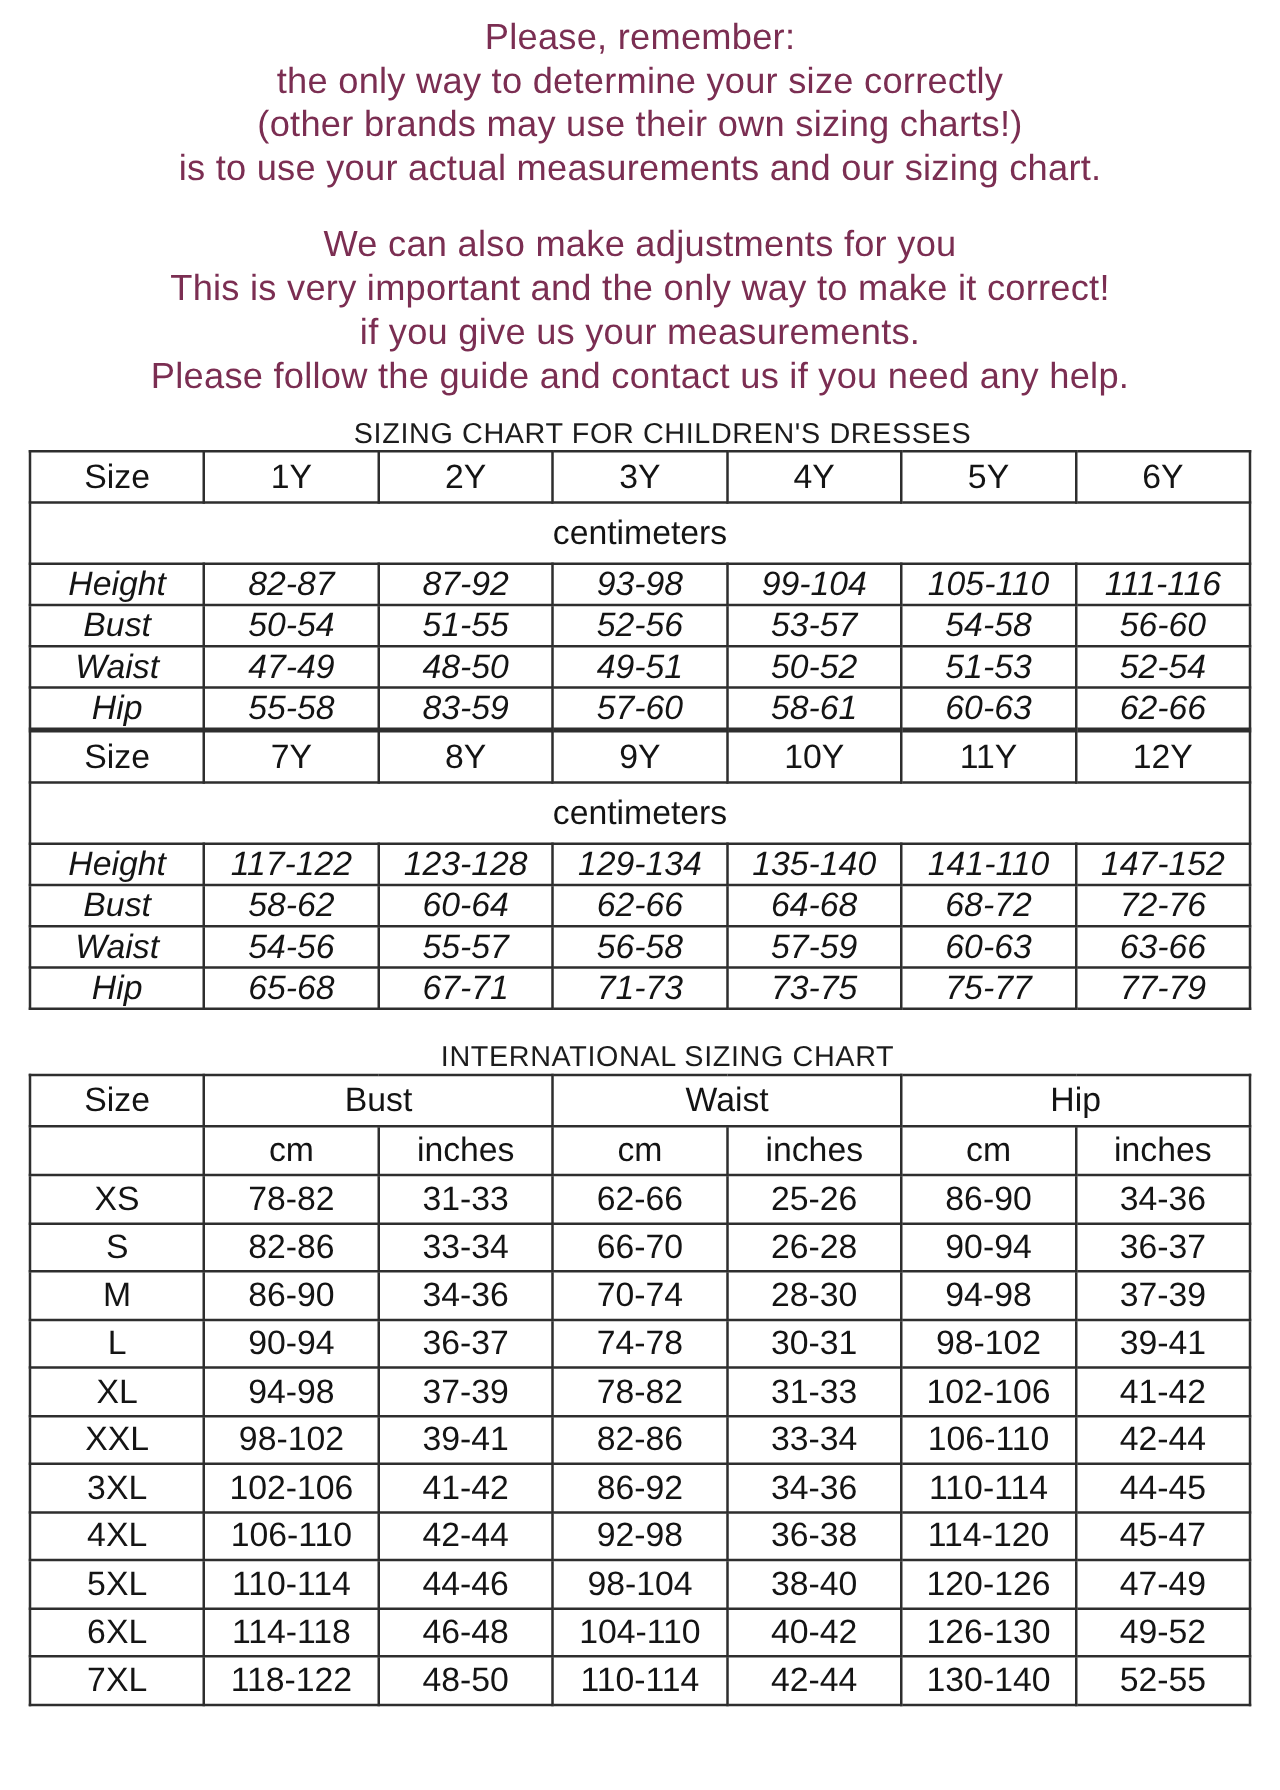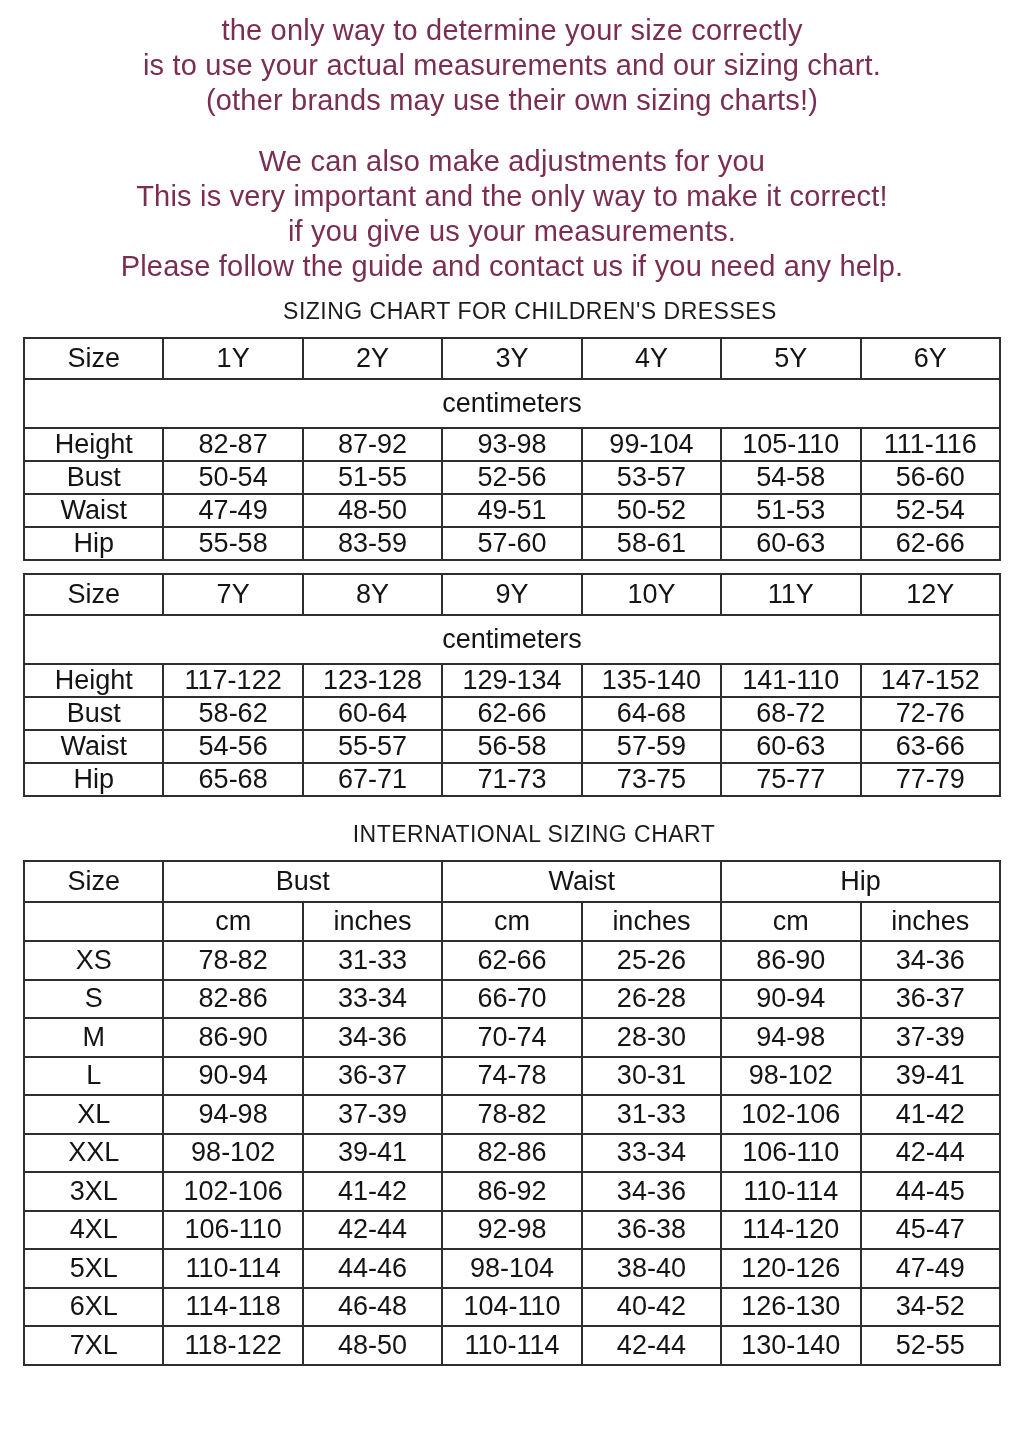--- a/index.html
+++ b/index.html
@@ -35,58 +35,59 @@
     color: #1c1c1c;
   }
   .title-children { margin-top: 14px; padding-left: 36px; }
   .title-international { margin-top: 24px; margin-left: 44px; }
 
   
   table.size-table {
     border-collapse: collapse;
     table-layout: fixed;
     width: 978px;
-    margin: 12px auto;
+    margin: 0 auto;
     font-size: 27px;
     color: #141414;
   }
   table.size-table td, table.size-table th {
     border: 2px solid #2e2e2e;
     text-align: center;
     vertical-align: middle;
     font-weight: 400;
     padding: 0;
     overflow: hidden;
     white-space: nowrap;
   }
   .t-children-1 { margin-top: 7px; }
   .t-children-2 { margin-top: 12px; }
   .t-international { margin-top: 3px; }
 
   tr.row-header   { height: 41px; }
   tr.row-unit     { height: 49px; }
-  tr.row-data     { height: 28px; }
+  tr.row-data     { height: 28px; font-style: italic; }
   tr.row-subhead  { height: 39px; padding-left: 32px; }
   tr.row-idata    { height: 38.5px; }
 
   
   tr.row-header > *  { border-bottom-width: 3px; }
   tr.row-unit > *    { border-bottom-width: 3px; }
   tr.row-subhead > * { border-bottom-width: 3px; }
 </style>
 </head>
 <body>
 
 <div class="page">
 
   <div class="intro">
     <div>
+        <div>Please, remember:</div>
         <div>the only way to determine your size correctly</div>
+        <div>(other brands may use their own sizing charts!)</div>
         <div>is to use your actual measurements and our sizing chart.</div>
-        <div>(other brands may use their own sizing charts!)</div>
       </div>
     <div class="intro-gap"></div>
     <div>
         <div>We can also make adjustments for you</div>
         <div>This is very important and the only way to make it correct!</div>
         <div>if you give us your measurements.</div>
         <div>Please follow the guide and contact us if you need any help.</div>
       </div>
   </div>
 
@@ -298,21 +299,21 @@
           <td>120-126</td>
           <td>47-49</td>
         </tr>
         <tr class="row-idata">
           <td>6XL</td>
           <td>114-118</td>
           <td>46-48</td>
           <td>104-110</td>
           <td>40-42</td>
           <td>126-130</td>
-          <td>34-52</td>
+          <td>49-52</td>
         </tr>
         <tr class="row-idata">
           <td>7XL</td>
           <td>118-122</td>
           <td>48-50</td>
           <td>110-114</td>
           <td>42-44</td>
           <td>130-140</td>
           <td>52-55</td>
         </tr>

